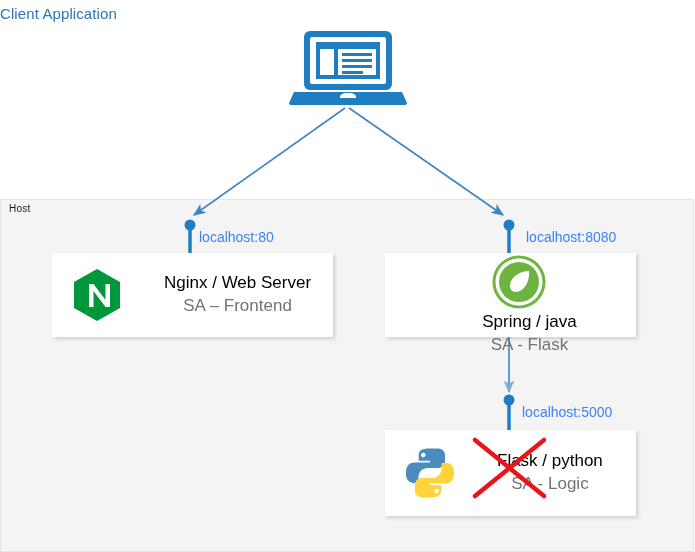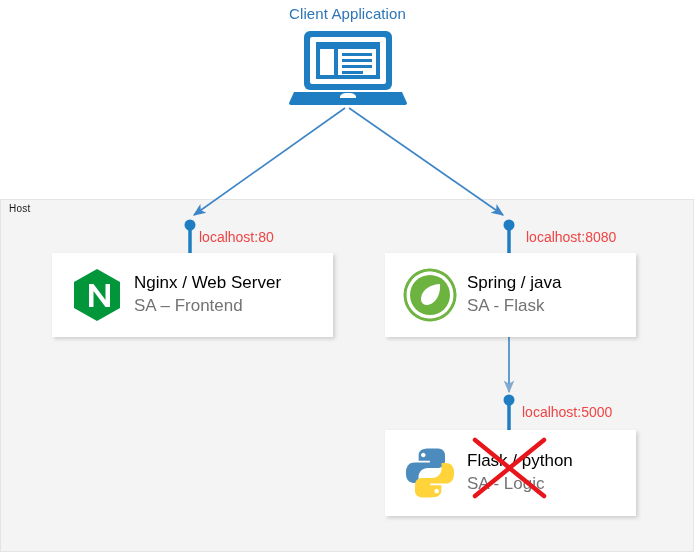--- a/index.html
+++ b/index.html
@@ -43,21 +43,20 @@
     color: #1a1a1a;
     letter-spacing: 0.2px;
   }
 
   
   .client-title {
     position: absolute;
     left: 0;
     top: 5px;
     width: 695px;
-    text-align: center;
     font-size: 15px;
     color: #2e75b6;
     letter-spacing: 0.1px;
   }
 
   
   .laptop {
     position: absolute;
     left: 288px;
     top: 30px;
@@ -71,52 +70,53 @@
     left: 0; top: 0;
     width: 695px;
     height: 552px;
     pointer-events: none;
   }
 
   
   .port-label {
     position: absolute;
     font-size: 14px;
-    color: #ef4444;
+    color: #3b82f6;
     white-space: nowrap;
   }
   .port-80   { left: 199px; top: 229px; }
   .port-8080 { left: 526px; top: 229px; }
   .port-5000 { left: 522px; top: 404px; }
 
   
   .svc-box {
     position: absolute;
     background: #ffffff;
     box-shadow: 2px 2px 4px rgba(0,0,0,0.16);
     display: flex;
     align-items: center;
     box-sizing: border-box;
   }
   .svc-nginx  { left: 52px;  top: 253px; width: 281px; height: 84px; }
-  .svc-spring { left: 385px; top: 253px; width: 251px; height: 84px; }
+  .svc-spring { left: 385px; top: 253px; width: 251px; height: 84px; flex-direction: column; }
   .svc-flask  { left: 385px; top: 430px; width: 251px; height: 86px; }
 
   .svc-logo {
     width: 58px;
     height: 58px;
     margin-left: 16px;
     flex: 0 0 58px;
     position: relative;
   }
   .svc-text {
-    margin-left: 8px;
+    margin-left: 38px;
     display: flex;
     flex-direction: column;
     justify-content: center;
+    text-align: center;
   }
   .svc-title {
     font-size: 17px;
     color: #000000;
     line-height: 1.35;
   }
   .svc-sub {
     font-size: 17px;
     color: #737373;
     line-height: 1.35;

